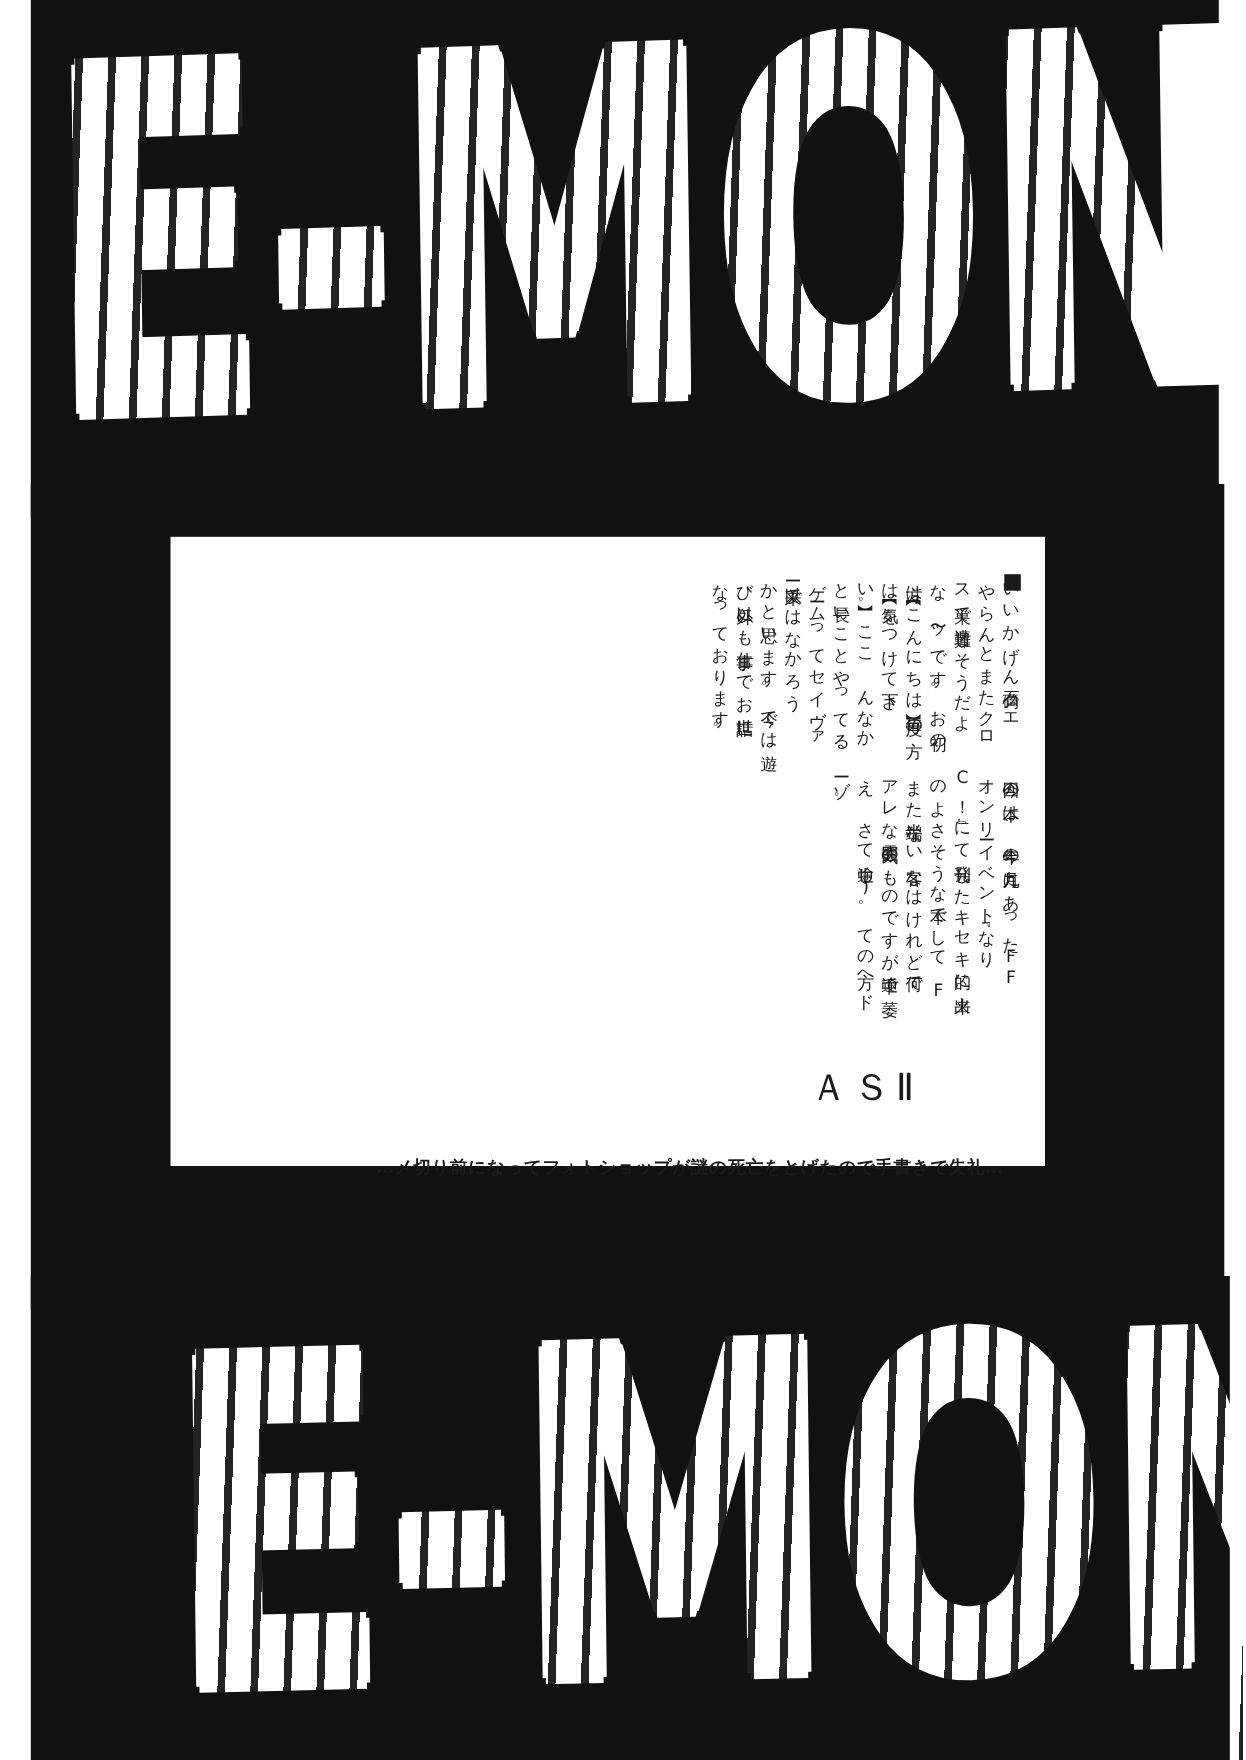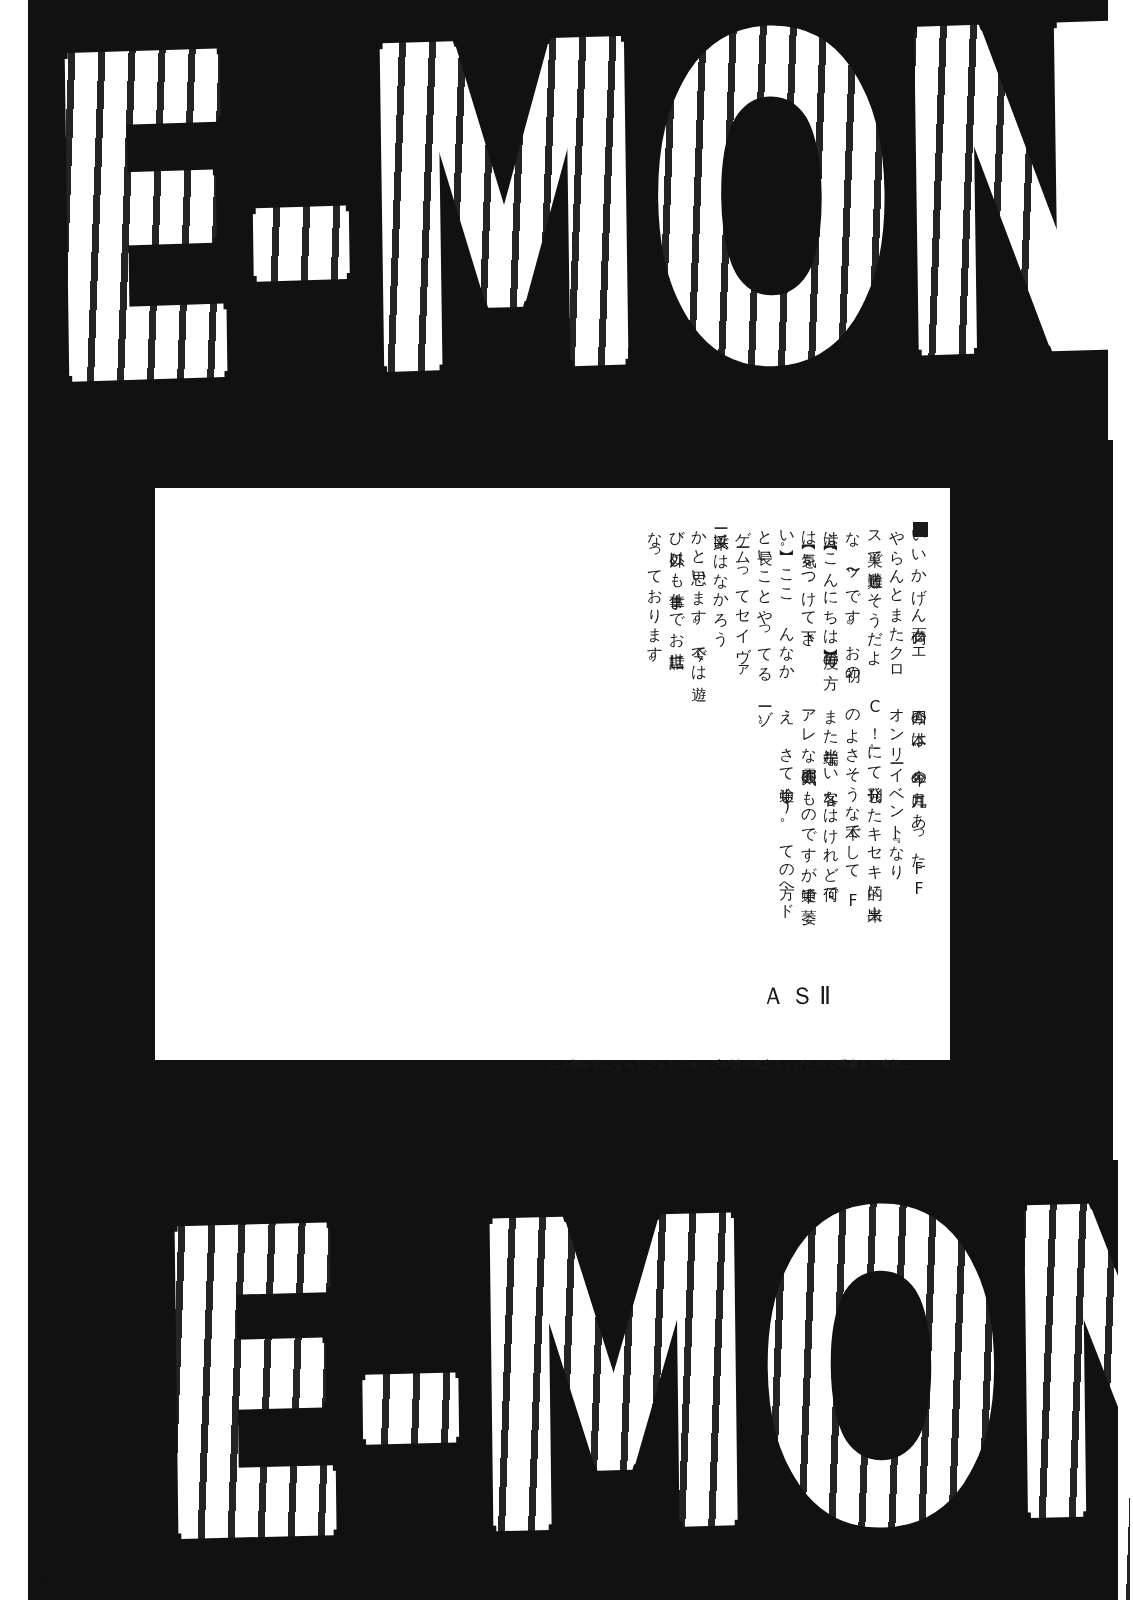--- a/index.html
+++ b/index.html
@@ -146,30 +146,30 @@
     top: 6px;
     width: 15px;
     height: 15px;
     background: #1a1a1a;
   }
 
   .signature {
     position: absolute;
     right: 96px;
     bottom: 38px;
-    font-size: 24px;
+    font-size: 34px;
     letter-spacing: 5px;
     font-family: "DejaVu Sans", sans-serif;
     color: #1a1a1a;
   }
   .footnote {
     position: absolute;
     right: 20px;
     bottom: -22px;
-    font-size: 10px;
+    font-size: 16px;
     letter-spacing: 0.5px;
     font-family: "DejaVu Sans", sans-serif;
     color: #1a1a1a;
     white-space: nowrap;
     font-weight: bold;
   }
 
   .page-number {
     position: absolute;
     left: 42px;

